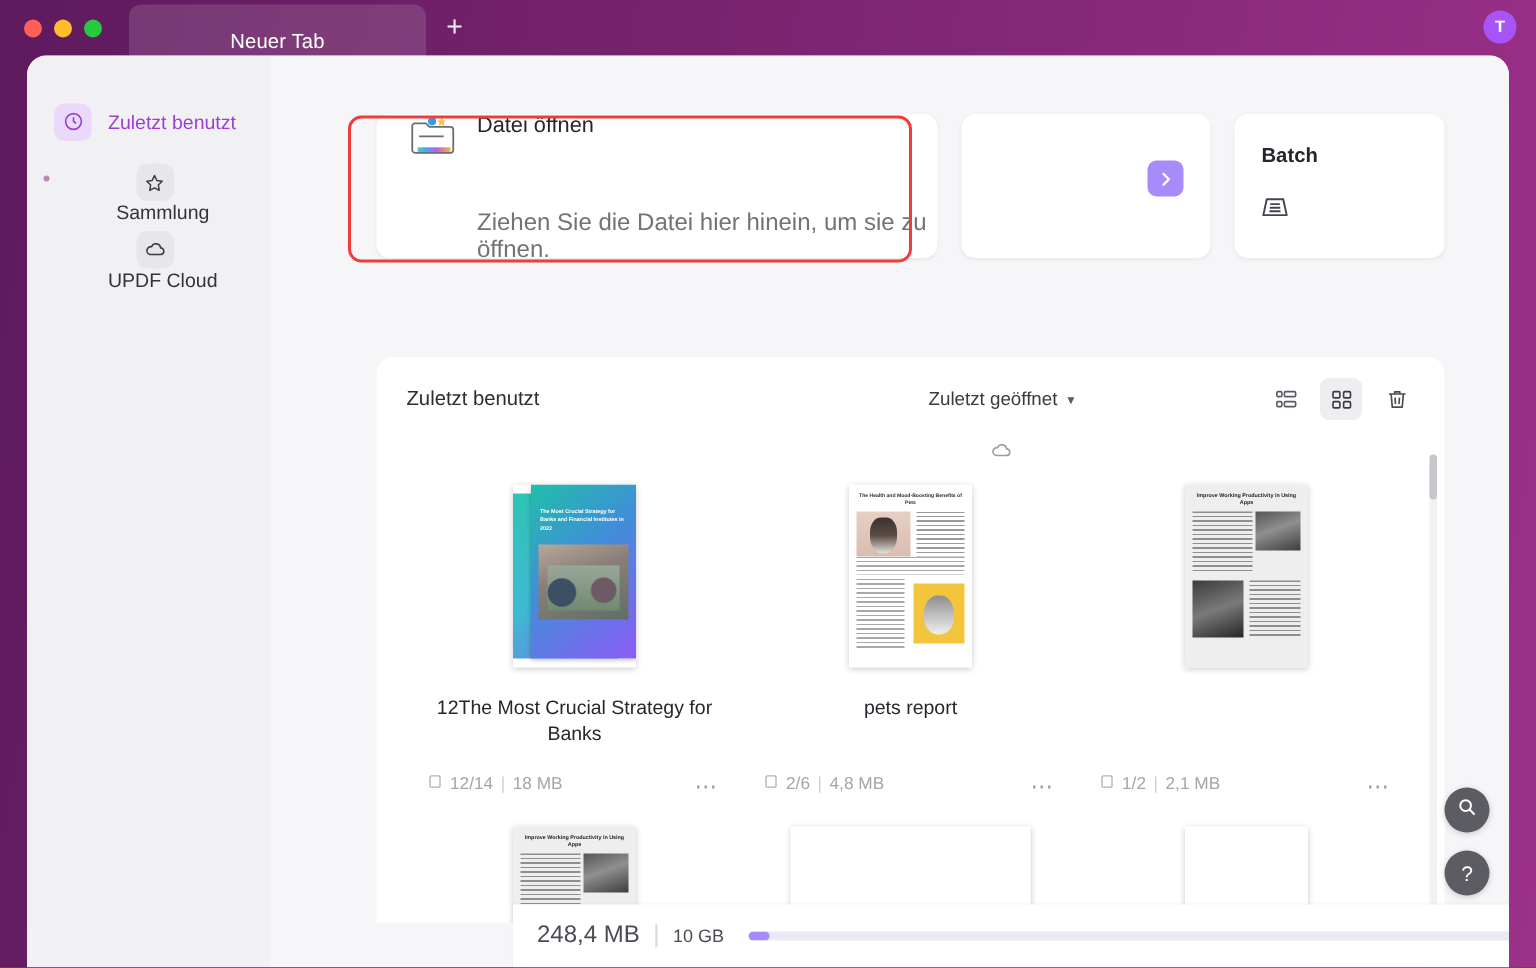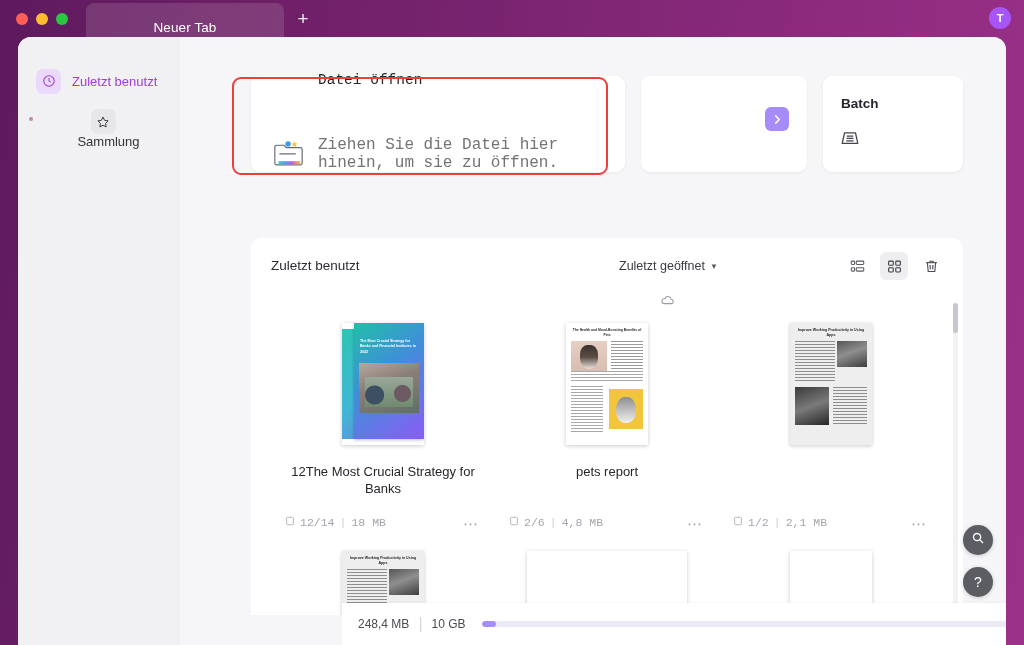--- a/index.html
+++ b/index.html
@@ -137,22 +137,22 @@
     position: absolute;
     left: 232px; top: 77px;
     width: 376px; height: 98px;
     border: 2.6px solid #ee3d3d;
     border-radius: 9px;
     pointer-events: none;
     z-index: 25;
   }
 
   .open-inner {
-    display: flex; align-items: flex-end;
-    height: 100%; padding-left: 22px; font-family: Liberation Mono, monospace;
+    display: flex; align-items: flex-start;
+    height: 100%; padding-left: 22px;
   }
   .open-text { margin-left: 14px; }
   .open-title {
     font-size: 14.5px; color: #25252c; margin-bottom: 6px;
   }
   .open-sub {
     font-size: 16px; color: #737373; margin-top: 48px;
   }
 
   .chev-btn {
@@ -233,21 +233,21 @@
   }
 
   .fname {
     text-align: center; margin-top: 18px;
     font-size: 13px; color: #26262d; line-height: 17px;
     padding: 0 18px;
   }
   .fmeta {
     position: absolute; left: 14px; bottom: 16px;
     display: flex; align-items: center; gap: 5px;
-    font-size: 11.5px; color: #a4a4ac; font-family: Liberation Mono, monospace;
+    font-size: 11.5px; color: #a4a4ac;
   }
   .fdots {
     position: absolute; right: 16px; bottom: 12px;
     color: #9d9da5; font-size: 15px; letter-spacing: 1px;
     cursor: pointer;
   }
   .sep { color: #cfcfd5; }
 
   
   .t-banks-back {
@@ -378,21 +378,21 @@
 
   
   .statusbar {
     position: absolute; left: 162px; bottom: 0;
     width: 826px; height: 42px;
     background: #ffffff;
     display: flex; align-items: center;
     padding-left: 16px;
     box-shadow: 0 -1px 2px rgba(20,20,30,0.04);
   }
-  .st-used { font-size: 12px; color: #4b4b53; }
+  .st-used { font-size: 16px; color: #4b4b53; }
   .st-sep { color: #d5d5da; margin: 0 9px; }
   .st-total { font-size: 12px; color: #4b4b53; }
   .st-bar {
     margin-left: 16px;
     width: 580px; height: 6px; border-radius: 3px;
     background: #ebeaf4; position: relative; overflow: hidden;
   }
   .st-fill {
     height: 6px; border-radius: 3px; background: #a78bfa;
   }
@@ -448,20 +448,28 @@
 
       <div class="side-item">
         <span class="side-ico">
           <svg width="14" height="14" viewBox="0 0 24 24" fill="none" stroke="#3a3a42" stroke-width="1.7" stroke-linejoin="round">
             <path d="M12 3.5l2.7 5.6 6.1.9-4.4 4.3 1 6.1-5.4-2.9-5.4 2.9 1-6.1L3.2 10l6.1-.9z"></path>
           </svg>
         </span>
         <span class="side-label">Sammlung</span>
       </div>
 
+      <div class="side-item">
+        <span class="side-ico">
+          <svg width="15" height="15" viewBox="0 0 24 24" fill="none" stroke="#3a3a42" stroke-width="1.7" stroke-linejoin="round">
+            <path d="M6.5 17h11a3.5 3.5 0 0 0 .2-7 5 5 0 0 0-9.6-1.2A3.6 3.6 0 0 0 6.5 17z"></path>
+          </svg>
+        </span>
+        <span class="side-label">UPDF Cloud</span>
+      </div>
     </div>
 
     <div class="main">
 
       <div class="cards">
 
         <div class="card card-open">
           <div class="open-inner">
             <span>
               <svg width="31" height="28" viewBox="0 0 34 30">

